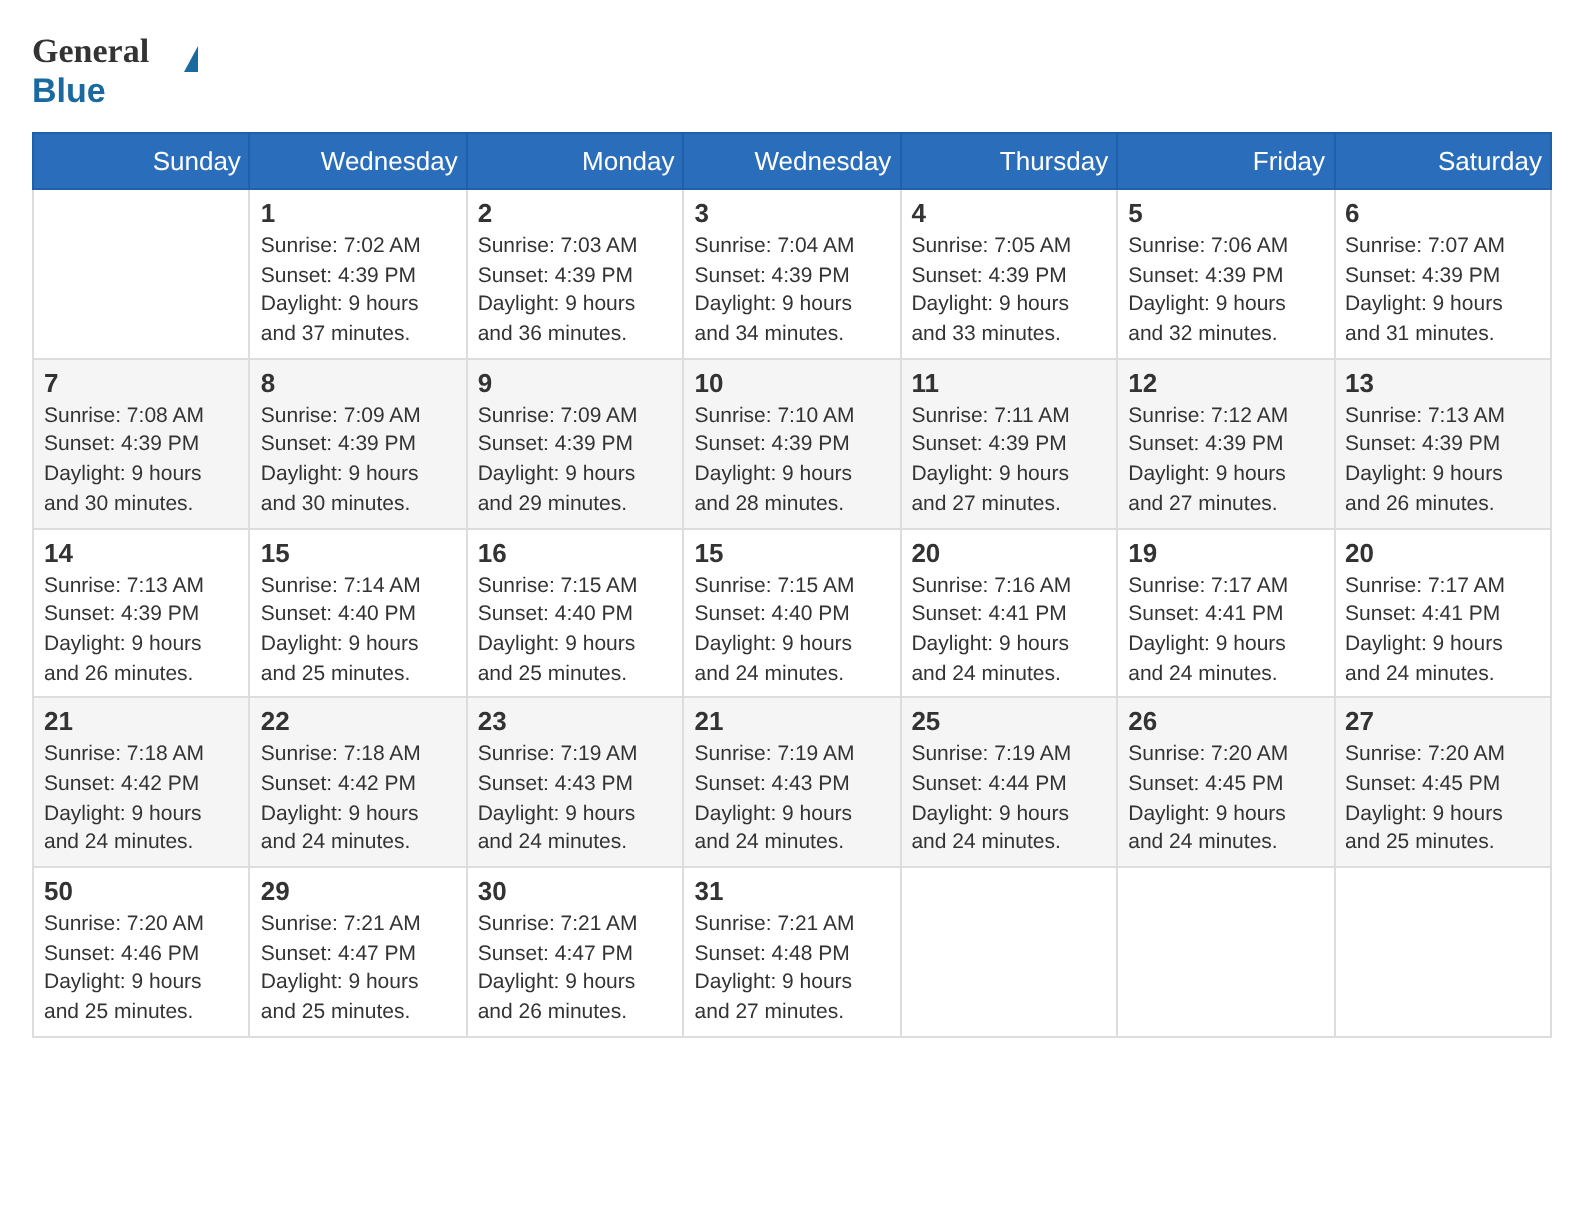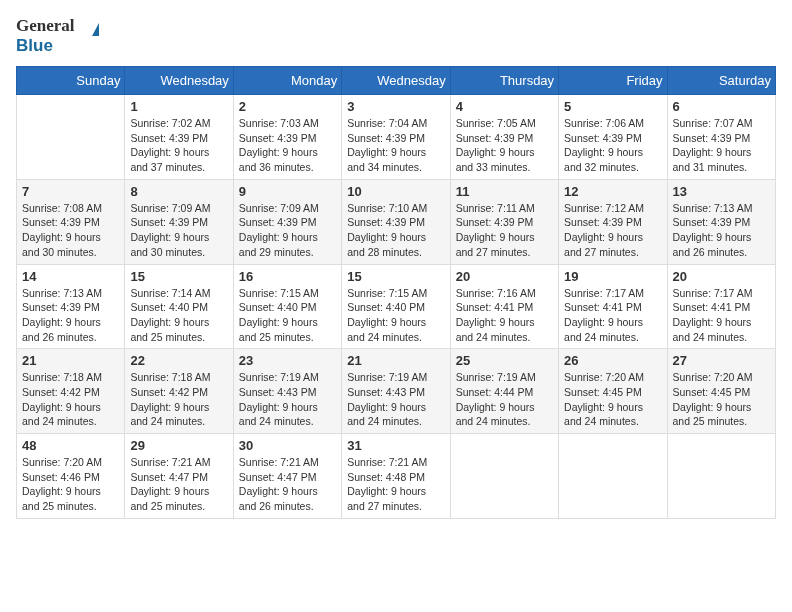--- a/index.html
+++ b/index.html
@@ -228,21 +228,21 @@
           <span class="day-num">26</span>
           <div class="day-info">Sunrise: 7:20 AM<br>Sunset: 4:45 PM<br>Daylight: 9 hours<br>and 24 minutes.</div>
         </td>
         <td>
           <span class="day-num">27</span>
           <div class="day-info">Sunrise: 7:20 AM<br>Sunset: 4:45 PM<br>Daylight: 9 hours<br>and 25 minutes.</div>
         </td>
       </tr>
       <tr>
         <td>
-          <span class="day-num">48</span>
+          <span class="day-num">50</span>
           <div class="day-info">Sunrise: 7:20 AM<br>Sunset: 4:46 PM<br>Daylight: 9 hours<br>and 25 minutes.</div>
         </td>
         <td>
           <span class="day-num">29</span>
           <div class="day-info">Sunrise: 7:21 AM<br>Sunset: 4:47 PM<br>Daylight: 9 hours<br>and 25 minutes.</div>
         </td>
         <td>
           <span class="day-num">30</span>
           <div class="day-info">Sunrise: 7:21 AM<br>Sunset: 4:47 PM<br>Daylight: 9 hours<br>and 26 minutes.</div>
         </td>

